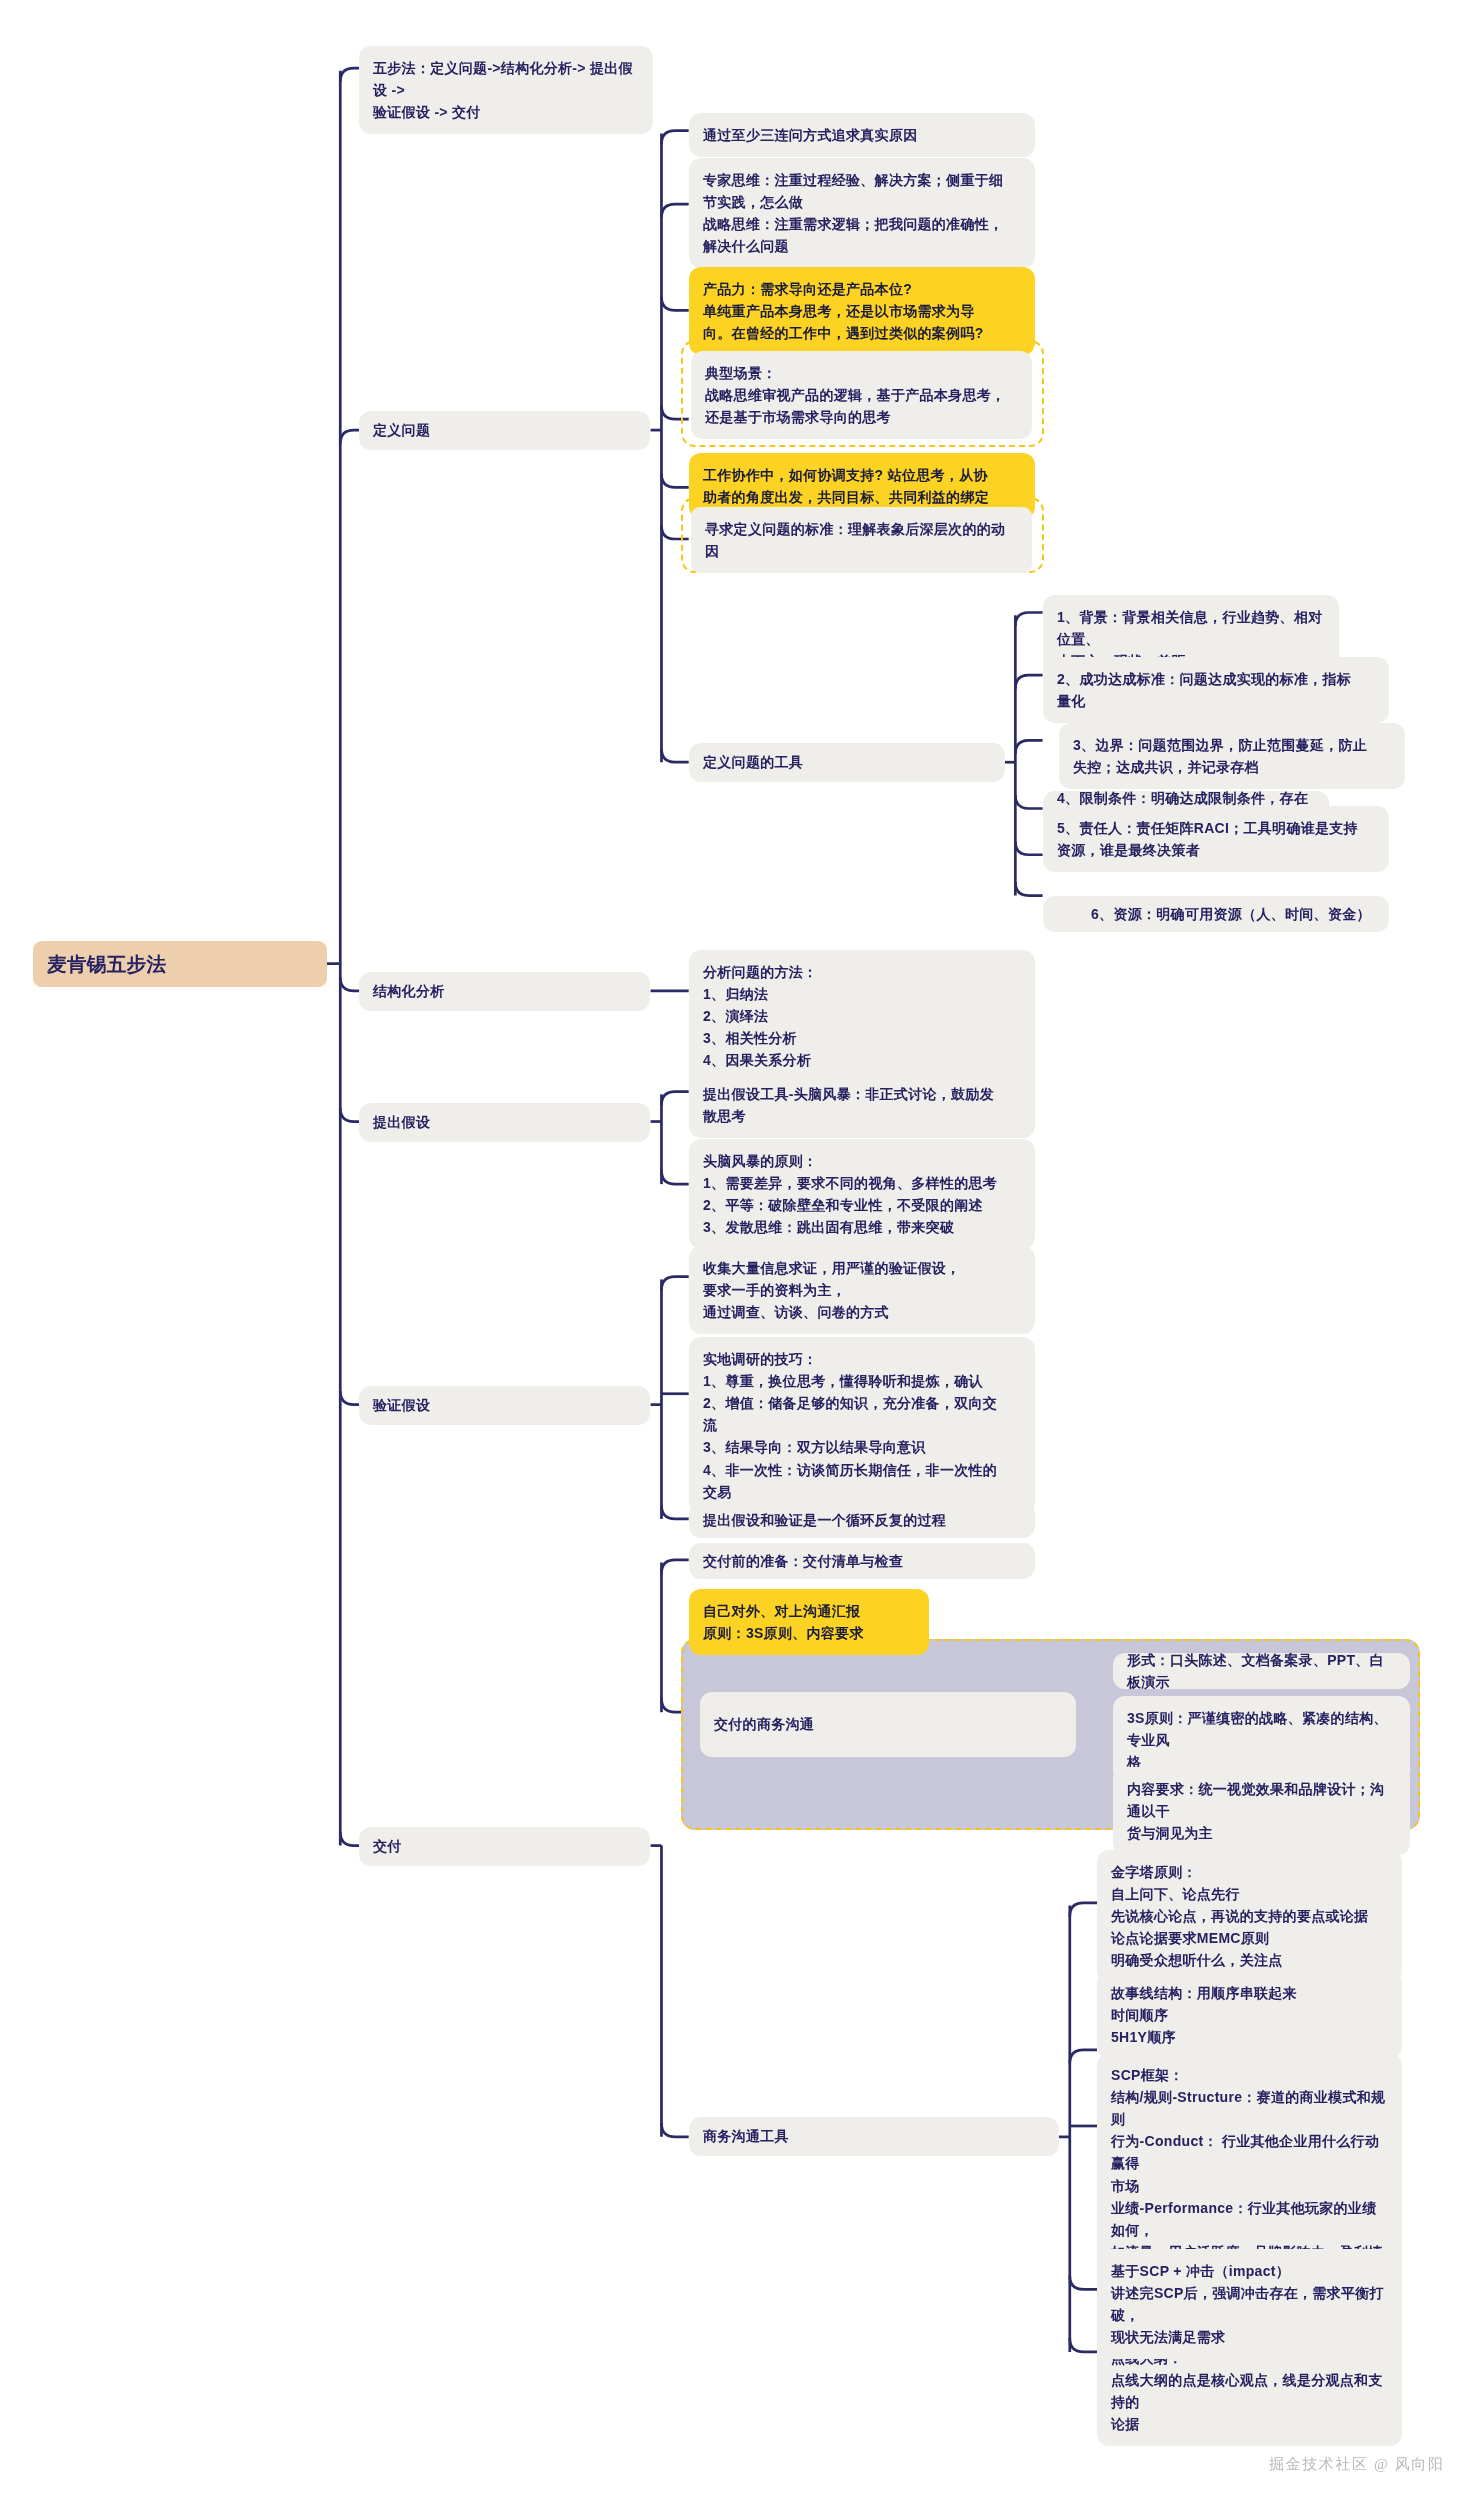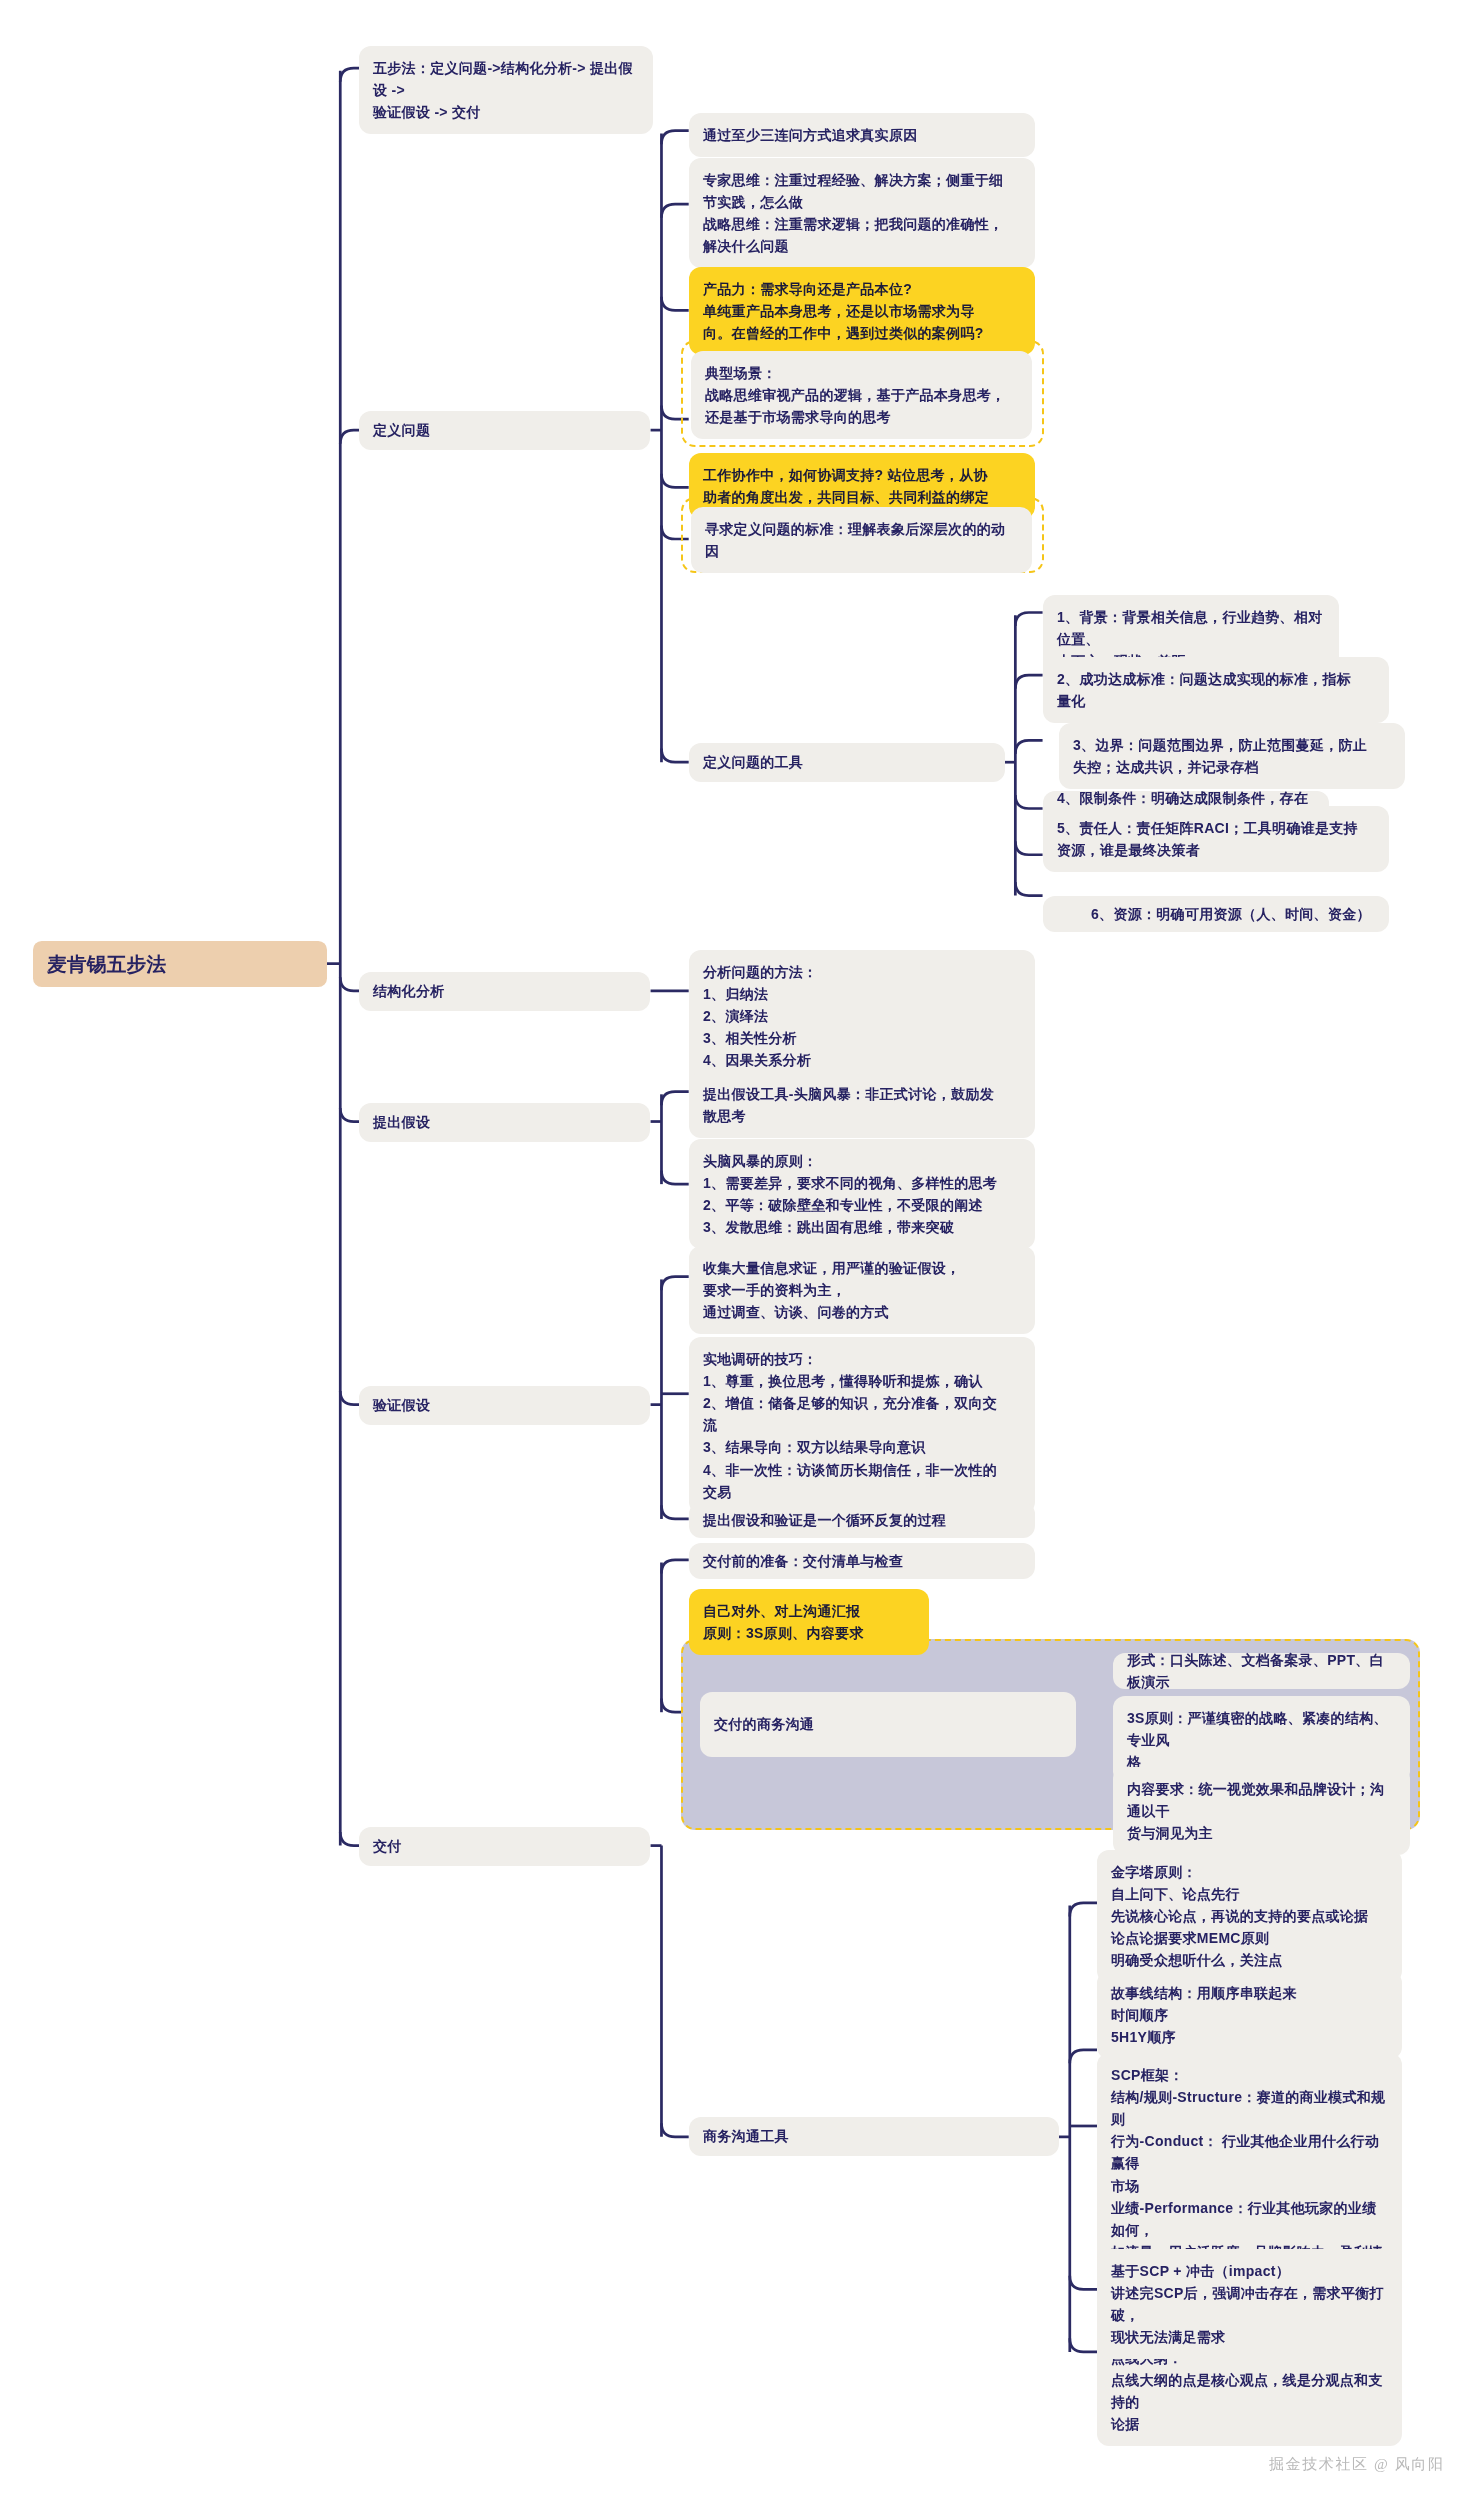--- a/index.html
+++ b/index.html
@@ -171,21 +171,21 @@
 单纯重产品本身思考，还是以市场需求为导
 向。在曾经的工作中，遇到过类似的案例吗?</div>
 
   <div class="node plain" style="left:691px; top:351px; width:341px;">典型场景：
 战略思维审视产品的逻辑，基于产品本身思考，
 还是基于市场需求导向的思考</div>
 
   <div class="node yellow" style="left:689px; top:453px; width:346px;">工作协作中，如何协调支持? 站位思考，从协
 助者的角度出发，共同目标、共同利益的绑定</div>
 
-  <div class="node plain" style="left:691px; top:507px; width:341px;">寻求定义问题的标准：理解表象后深层次的的动
+  <div class="node plain" style="left:691px; top:507px; width:341px;border-radius:9px;">寻求定义问题的标准：理解表象后深层次的的动
 因</div>
 
   <div class="node plain lead" style="left:689px; top:743px; width:316px; height:39px;">定义问题的工具</div>
 
   <div class="node plain" style="left:1043px; top:595px; width:296px;">1、背景：背景相关信息，行业趋势、相对位置、
 上下文、现状、差距</div>
   <div class="node plain" style="left:1043px; top:657px; width:346px;">2、成功达成标准：问题达成实现的标准，指标
 量化</div>
   <div class="node plain" style="left:1043px; top:723px; width:346px;margin-left:16px;">3、边界：问题范围边界，防止范围蔓延，防止
 失控；达成共识，并记录存档</div>

